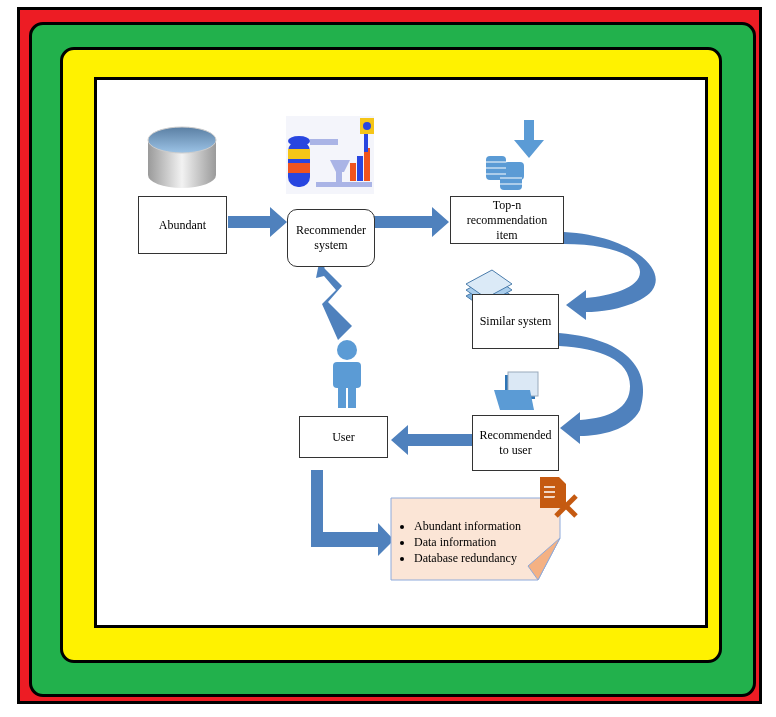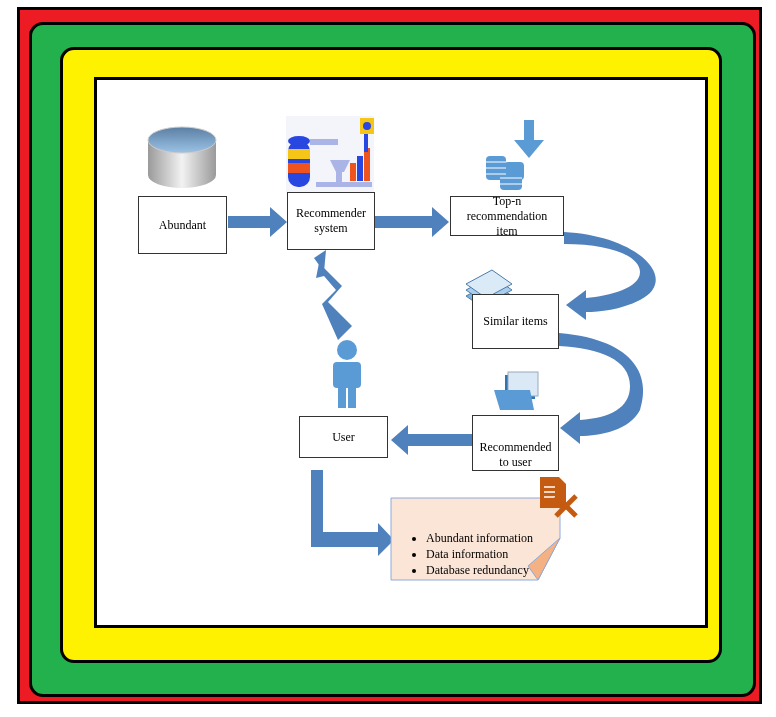--- a/index.html
+++ b/index.html
@@ -5,21 +5,21 @@
   html, body { margin:0; padding:0; background:#ffffff; }
   body { width:776px; height:717px; position:relative; overflow:hidden; font-family:"Liberation Serif", serif; }
   .abs { position:absolute; }
   .frame-red { left:17px; top:7px; width:745px; height:697px; background:#ed1c24; border:3px solid #000; box-sizing:border-box; }
   .frame-green { left:29px; top:22px; width:727px; height:675px; background:#22b14c; border:3px solid #000; border-radius:14px; box-sizing:border-box; }
   .frame-yellow { left:60px; top:47px; width:662px; height:616px; background:#fff200; border:3px solid #000; border-radius:14px; box-sizing:border-box; }
   .frame-white { left:94px; top:77px; width:614px; height:551px; background:#ffffff; border:3px solid #000; box-sizing:border-box; }
   .box { position:absolute; background:#fff; border:1px solid #333; box-sizing:border-box; display:flex; align-items:center; justify-content:center; text-align:center; font-size:12px; line-height:15px; color:#000; }
   svg { position:absolute; left:0; top:0; }
   .note-text { position:absolute; font-size:12px; line-height:16px; color:#000; }
-  .note-text ul { margin:12px; padding-left:18px; }
+  .note-text ul { margin:0; padding-left:18px; }
   .note-text li { list-style:disc; }
 </style>
 </head>
 <body>
 
 <div class="abs frame-red"></div>
 <div class="abs frame-green"></div>
 <div class="abs frame-yellow"></div>
 <div class="abs frame-white"></div>
 
@@ -130,30 +130,30 @@
     <g stroke="#c55a11" stroke-width="5" stroke-linecap="butt">
       <line x1="556" y1="496" x2="576" y2="516"></line>
         <line x1="576" y1="496" x2="556" y2="516"></line>
     </g>
   </g>
 </svg>
 
 <div class="box" style="left:138px;top:196px;width:89px;height:58px;">
     <span>Abundant</span>
   </div>
-<div class="box" style="left:287px;top:192px;width:88px;height:58px;">
+<div class="box" style="left:287px;top:209px;width:88px;height:58px;border-radius:10px;">
     <span style="width:76px;">Recommender system</span>
   </div>
-<div class="box" style="left:450px;top:196px;width:114px;height:40px;">
+<div class="box" style="left:450px;top:196px;width:114px;height:48px;">
     <span style="width:96px;">Top-n recommendation item</span>
   </div>
 <div class="box" style="left:472px;top:294px;width:87px;height:55px;">
-    <span>Similar items</span>
+    <span>Similar system</span>
   </div>
-<div class="box" style="left:472px;top:415px;width:87px;height:56px;align-items:flex-end;">
+<div class="box" style="left:472px;top:415px;width:87px;height:56px;">
     <span style="width:84px;">Recommended to user</span>
   </div>
 <div class="box" style="left:299px;top:416px;width:89px;height:42px;">
     <span>User</span>
   </div>
 
 <div class="note-text" style="left:396px;top:518px;">
   <ul>
     <li>Abundant information</li>
     <li>Data information</li>

